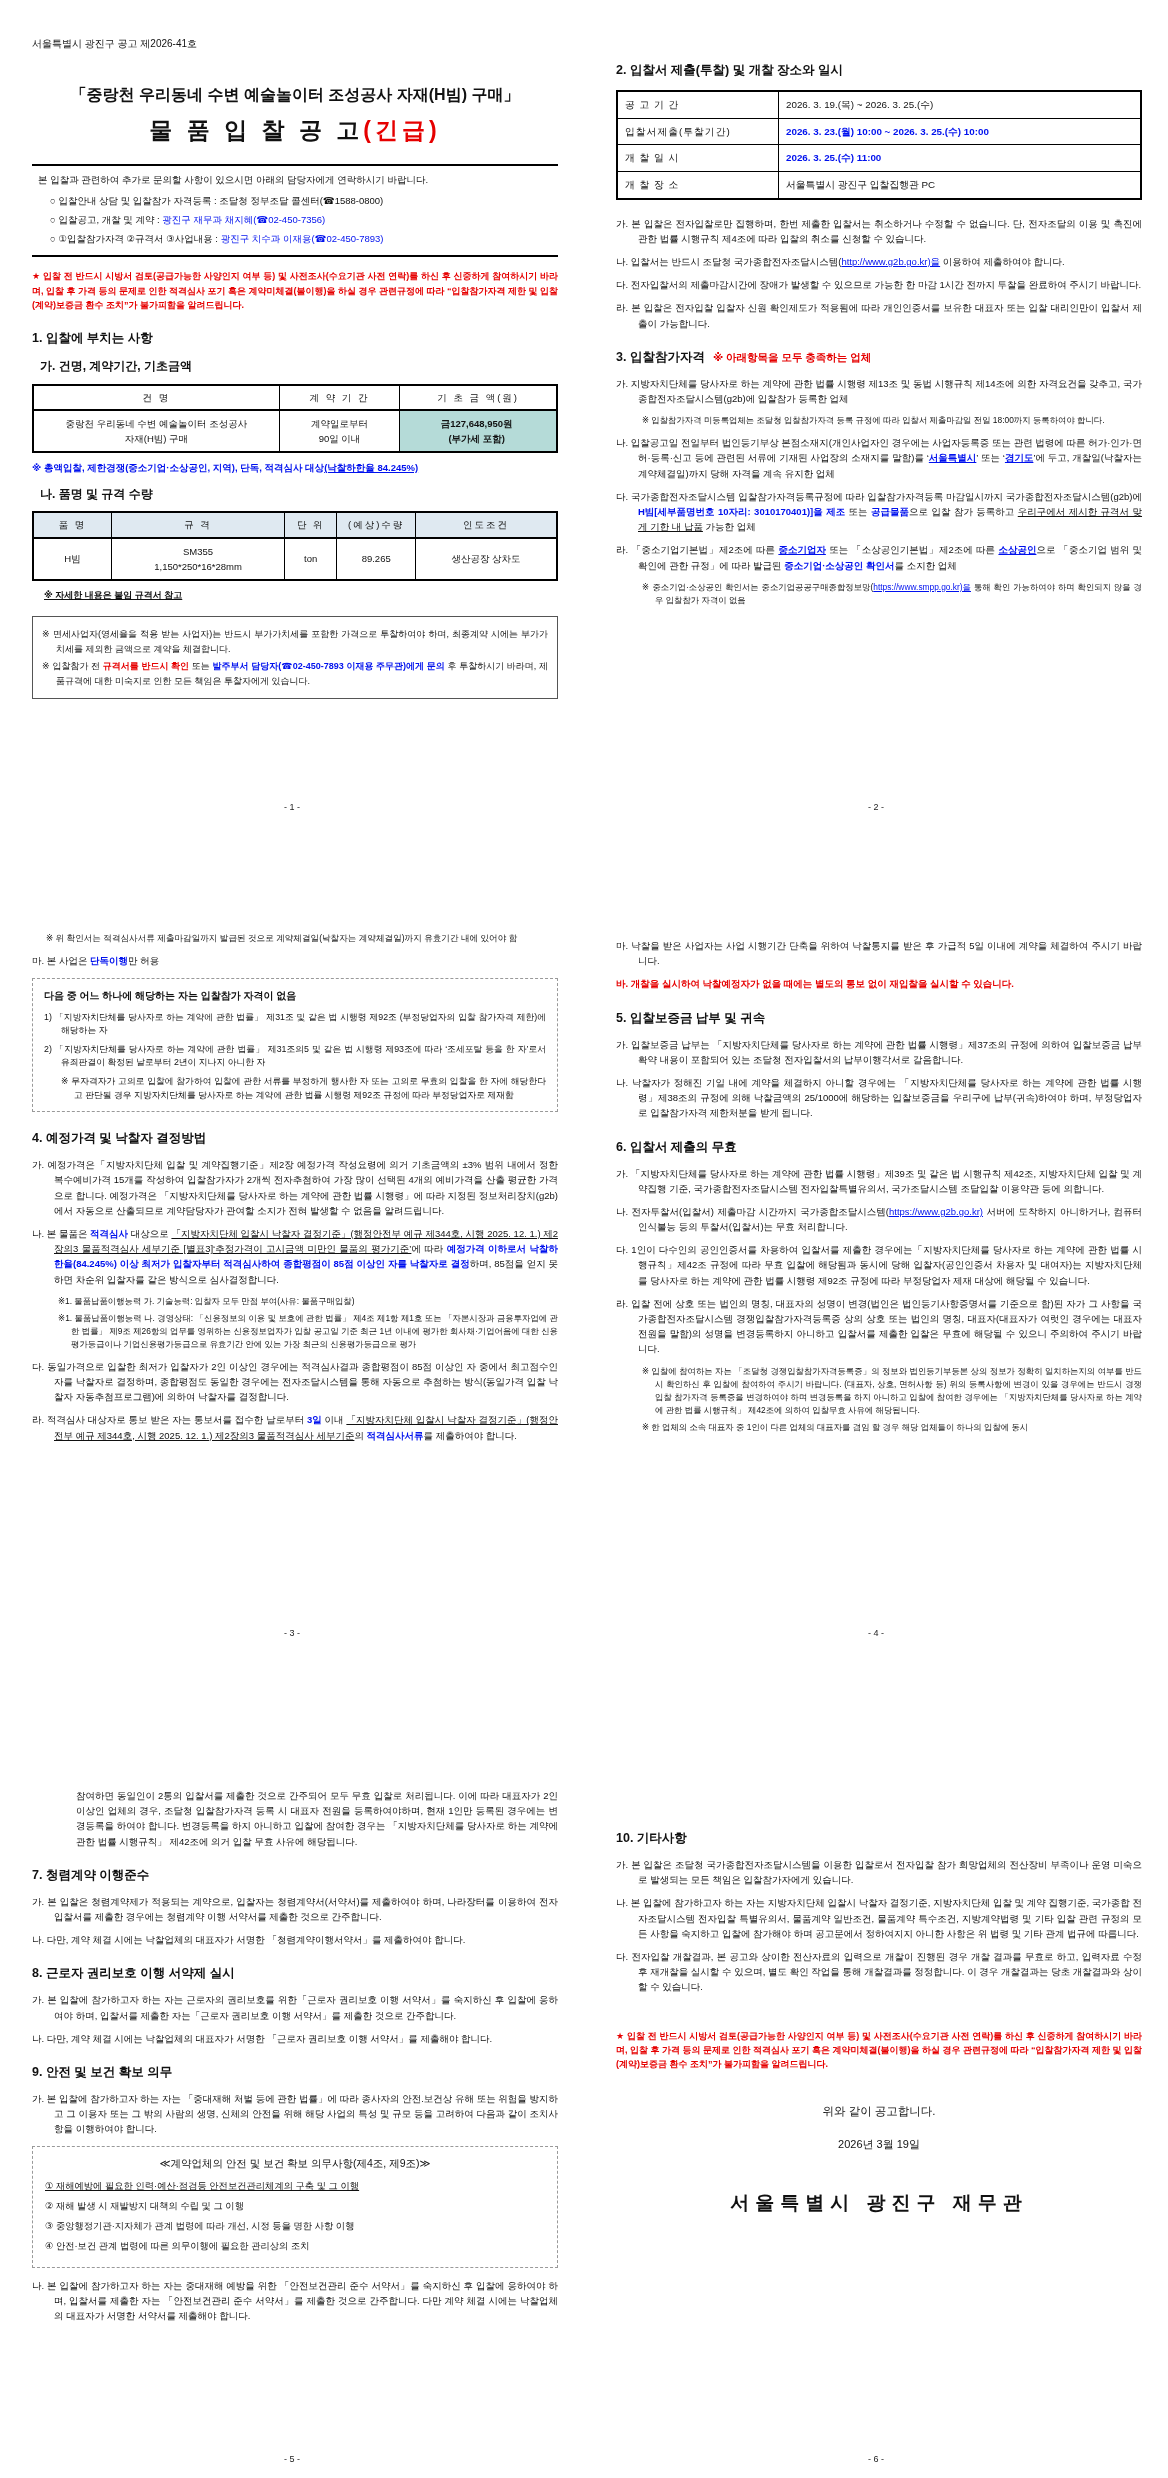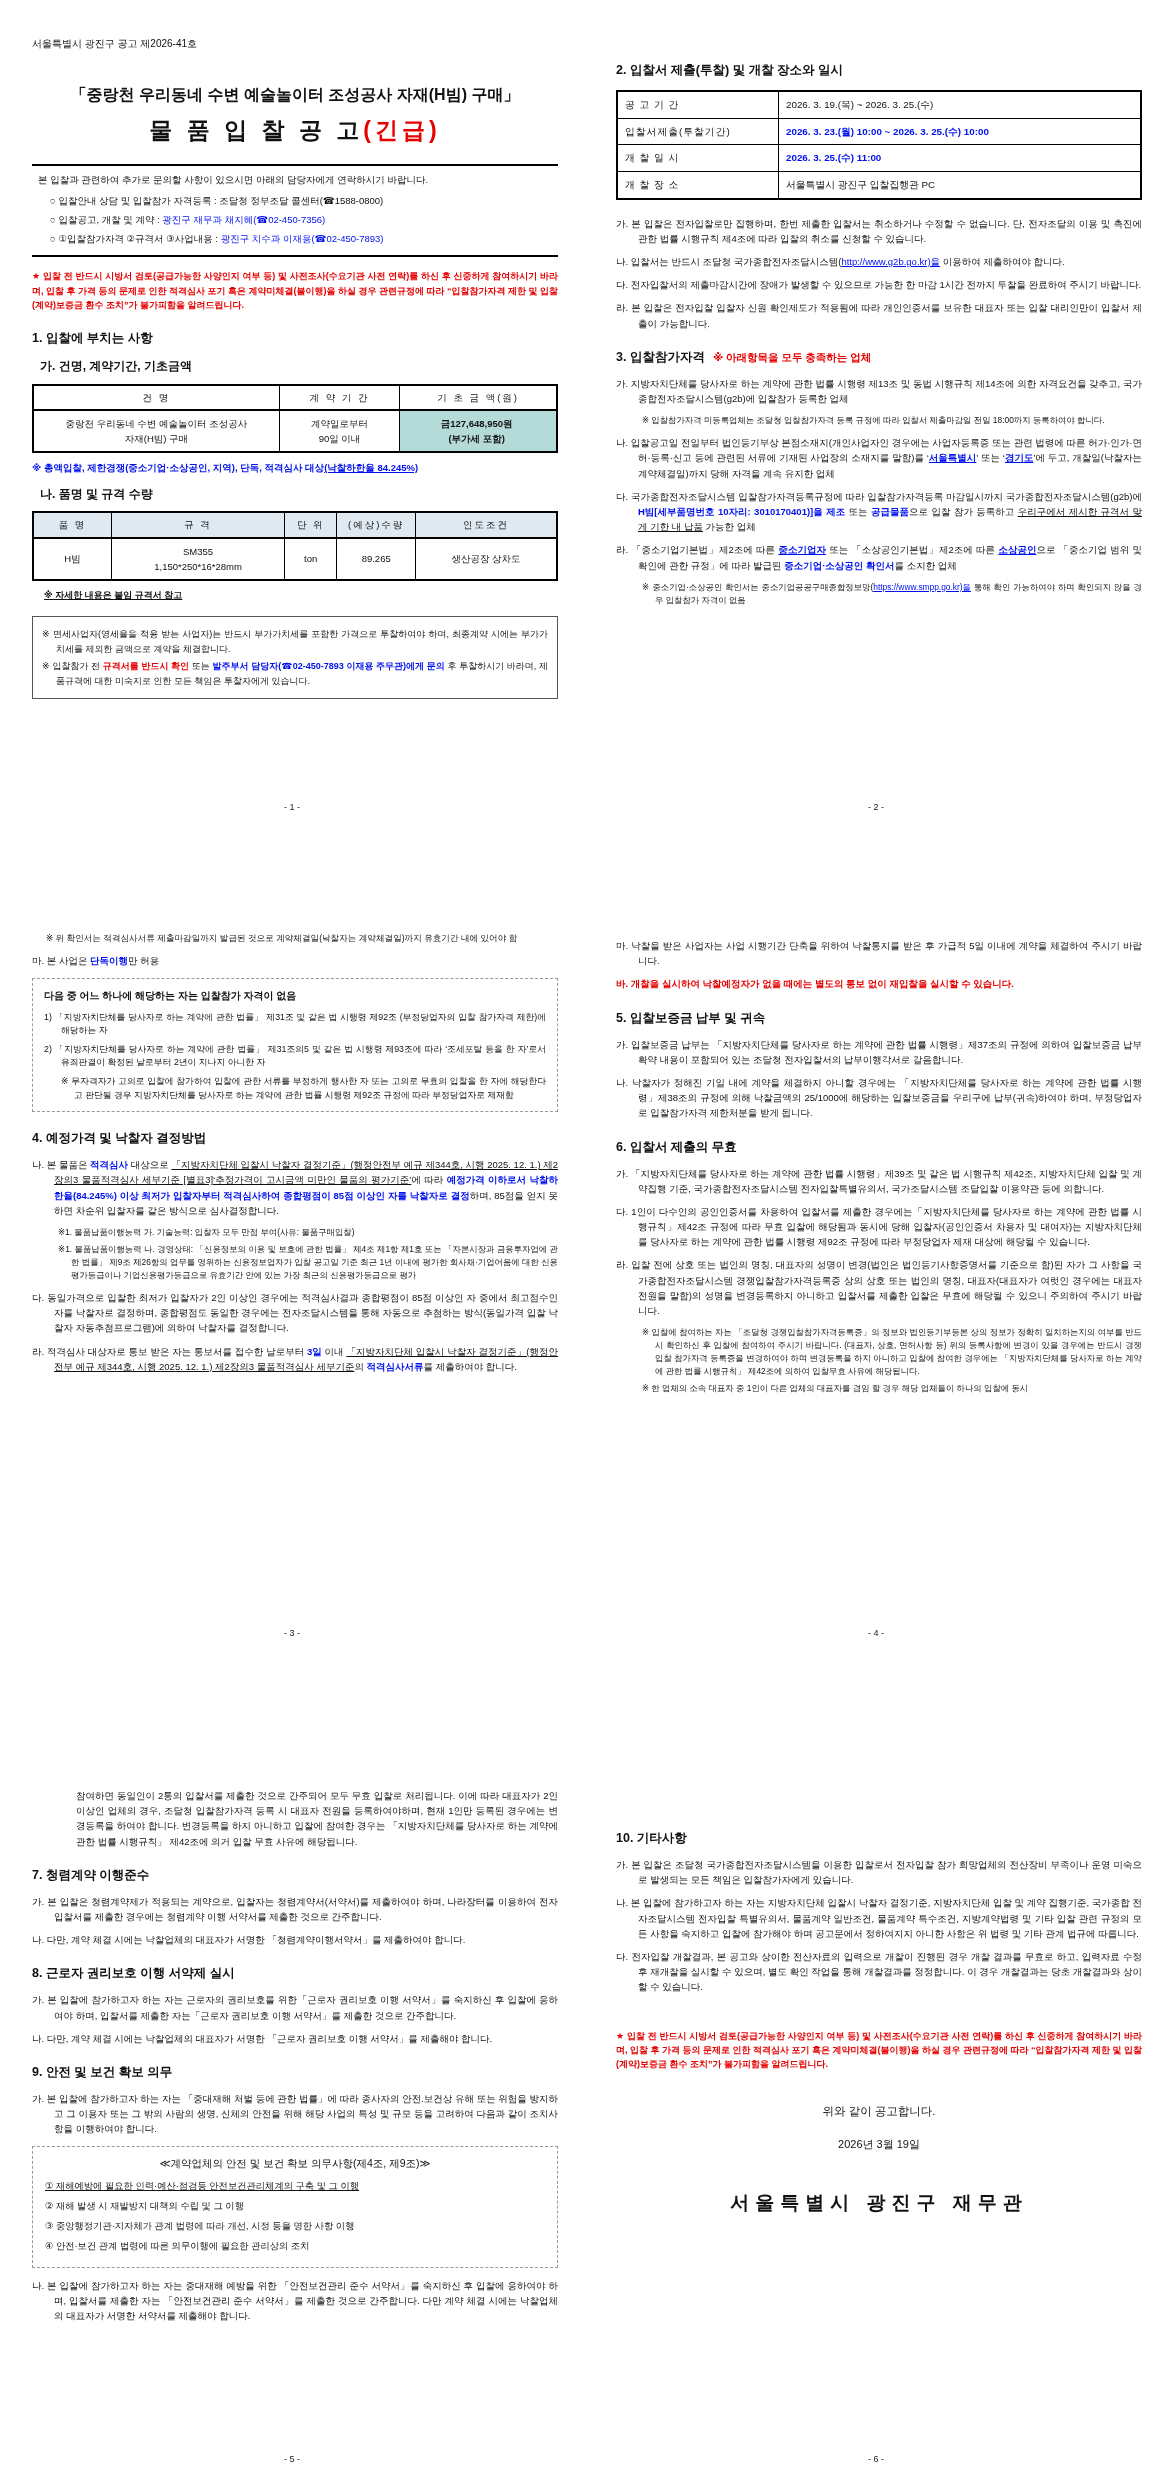--- a/index.html
+++ b/index.html
@@ -167,36 +167,38 @@
   <section class="page">
     <p class="smallnote mt-p3">※ 위 확인서는 적격심사서류 제출마감일까지 발급된 것으로 계약체결일(낙찰자는 계약체결일)까지 유효기간 내에 있어야 함</p>
     <p class="item"><span>마. 본 사업은 </span><span class="sg-b">단독이행</span><span>만 허용</span></p>
     <div class="dash-box">
       <p class="bt">다음 중 어느 하나에 해당하는 자는 입찰참가 자격이 없음</p>
       <p class="bi">1) 「지방자치단체를 당사자로 하는 계약에 관한 법률」 제31조 및 같은 법 시행령 제92조 (부정당업자의 입찰 참가자격 제한)에 해당하는 자</p>
       <p class="bi">2) 「지방자치단체를 당사자로 하는 계약에 관한 법률」 제31조의5 및 같은 법 시행령 제93조에 따라 ‘조세포탈 등을 한 자’로서 유죄판결이 확정된 날로부터 2년이 지나지 아니한 자</p>
       <p class="bn">※ 무자격자가 고의로 입찰에 참가하여 입찰에 관한 서류를 부정하게 행사한 자 또는 고의로 무효의 입찰을 한 자에 해당한다고 판단될 경우 지방자치단체를 당사자로 하는 계약에 관한 법률 시행령 제92조 규정에 따라 부정당업자로 제재함</p>
     </div>
     <h3>4. 예정가격 및 낙찰자 결정방법</h3>
+    <p class="item">가. 예정가격은「지방자치단체 입찰 및 계약집행기준」제2장 예정가격 작성요령에 의거 기초금액의 ±3% 범위 내에서 정한 복수예비가격 15개를 작성하여 입찰참가자가 2개씩 전자추첨하여 가장 많이 선택된 4개의 예비가격을 산출 평균한 가격으로 합니다. 예정가격은 「지방자치단체를 당사자로 하는 계약에 관한 법률 시행령」에 따라 지정된 정보처리장치(g2b)에서 자동으로 산출되므로 계약담당자가 관여할 소지가 전혀 발생할 수 없음을 알려드립니다.</p>
     <p class="item"><span>나. 본 물품은 </span><span class="sg-b">적격심사</span><span> 대상으로 </span><span class="sg-u">「지방자치단체 입찰시 낙찰자 결정기준」(행정안전부 예규 제344호, 시행 2025. 12. 1.) 제2장의3 물품적격심사 세부기준 [별표3]‘추정가격이 고시금액 미만인 물품의 평가기준’</span><span>에 따라 </span><span class="sg-b">예정가격 이하로서 낙찰하한율(84.245%) 이상 최저가 입찰자부터 적격심사하여 종합평점이 85점 이상인 자를 낙찰자로 결정</span><span>하며, 85점을 얻지 못하면 차순위 입찰자를 같은 방식으로 심사결정합니다.</span></p>
     <p class="subnote">※1. 물품납품이행능력 가. 기술능력: 입찰자 모두 만점 부여(사유: 물품구매입찰)</p>
     <p class="subnote">※1. 물품납품이행능력 나. 경영상태: 「신용정보의 이용 및 보호에 관한 법률」 제4조 제1항 제1호 또는 「자본시장과 금융투자업에 관한 법률」 제9조 제26항의 업무를 영위하는 신용정보업자가 입찰 공고일 기준 최근 1년 이내에 평가한 회사채·기업어음에 대한 신용평가등급이나 기업신용평가등급으로 유효기간 안에 있는 가장 최근의 신용평가등급으로 평가</p>
     <p class="item">다. 동일가격으로 입찰한 최저가 입찰자가 2인 이상인 경우에는 적격심사결과 종합평점이 85점 이상인 자 중에서 최고점수인 자를 낙찰자로 결정하며, 종합평점도 동일한 경우에는 전자조달시스템을 통해 자동으로 추첨하는 방식(동일가격 입찰 낙찰자 자동추첨프로그램)에 의하여 낙찰자를 결정합니다.</p>
     <p class="item"><span>라. 적격심사 대상자로 통보 받은 자는 통보서를 접수한 날로부터 </span><span class="sg-b">3일</span><span> 이내 </span><span class="sg-u">「지방자치단체 입찰시 낙찰자 결정기준」(행정안전부 예규 제344호, 시행 2025. 12. 1.) 제2장의3 물품적격심사 세부기준</span><span>의 </span><span class="sg-b">적격심사서류</span><span>를 제출하여야 합니다.</span></p>
     <div class="pgnum">- 3 -</div>
   </section>
 
   <section class="page">
     <p class="item mt-p4"><span>마. 낙찰을 받은 사업자는 사업 시행기간 단축을 위하여 낙찰통지를 받은 후 </span><span class="sg-k">가급적 5일 이내</span><span>에 계약을 체결하여 주시기 바랍니다.</span></p>
     <p class="item red" style="font-weight:700">바. 개찰을 실시하여 낙찰예정자가 없을 때에는 별도의 통보 없이 재입찰을 실시할 수 있습니다.</p>
     <h3>5. 입찰보증금 납부 및 귀속</h3>
     <p class="item">가. 입찰보증금 납부는 「지방자치단체를 당사자로 하는 계약에 관한 법률 시행령」제37조의 규정에 의하여 입찰보증금 납부확약 내용이 포함되어 있는 조달청 전자입찰서의 납부이행각서로 갈음합니다.</p>
     <p class="item">나. 낙찰자가 정해진 기일 내에 계약을 체결하지 아니할 경우에는 「지방자치단체를 당사자로 하는 계약에 관한 법률 시행령」제38조의 규정에 의해 낙찰금액의 25/1000에 해당하는 입찰보증금을 우리구에 납부(귀속)하여야 하며, 부정당업자로 입찰참가자격 제한처분을 받게 됩니다.</p>
     <h3>6. 입찰서 제출의 무효</h3>
     <p class="item">가. 「지방자치단체를 당사자로 하는 계약에 관한 법률 시행령」제39조 및 같은 법 시행규칙 제42조, 지방자치단체 입찰 및 계약집행 기준, 국가종합전자조달시스템 전자입찰특별유의서, 국가조달시스템 조달입찰 이용약관 등에 의합니다.</p>
+    <p class="item"><span>나. 전자투찰서(입찰서) 제출마감 시간까지 국가종합조달시스템(</span><span class="sg-blu">https://www.g2b.go.kr)</span><span> 서버에 도착하지 아니하거나, 컴퓨터 인식불능 등의 투찰서(입찰서)는 무효 처리합니다.</span></p>
     <p class="item">다. 1인이 다수인의 공인인증서를 차용하여 입찰서를 제출한 경우에는「지방자치단체를 당사자로 하는 계약에 관한 법률 시행규칙」제42조 규정에 따라 무효 입찰에 해당됨과 동시에 당해 입찰자(공인인증서 차용자 및 대여자)는 지방자치단체를 당사자로 하는 계약에 관한 법률 시행령 제92조 규정에 따라 부정당업자 제재 대상에 해당될 수 있습니다.</p>
     <p class="item">라. 입찰 전에 상호 또는 법인의 명칭, 대표자의 성명이 변경(법인은 법인등기사항증명서를 기준으로 함)된 자가 그 사항을 국가종합전자조달시스템 경쟁입찰참가자격등록증 상의 상호 또는 법인의 명칭, 대표자(대표자가 여럿인 경우에는 대표자 전원을 말함)의 성명을 변경등록하지 아니하고 입찰서를 제출한 입찰은 무효에 해당될 수 있으니 주의하여 주시기 바랍니다.</p>
     <p class="subnote">※ 입찰에 참여하는 자는 「조달청 경쟁입찰참가자격등록증」의 정보와 법인등기부등본 상의 정보가 정확히 일치하는지의 여부를 반드시 확인하신 후 입찰에 참여하여 주시기 바랍니다. (대표자, 상호, 면허사항 등) 위의 등록사항에 변경이 있을 경우에는 반드시 경쟁입찰 참가자격 등록증을 변경하여야 하며 변경등록을 하지 아니하고 입찰에 참여한 경우에는 「지방자치단체를 당사자로 하는 계약에 관한 법률 시행규칙」 제42조에 의하여 입찰무효 사유에 해당됩니다.</p>
     <p class="subnote">※ 한 업체의 소속 대표자 중 1인이 다른 업체의 대표자를 겸임 할 경우 해당 업체들이 하나의 입찰에 동시</p>
     <div class="pgnum">- 4 -</div>
   </section>
 
   <section class="page">
     <p class="item mt-p5" style="padding-left:44px;text-indent:0">참여하면 동일인이 2통의 입찰서를 제출한 것으로 간주되어 모두 무효 입찰로 처리됩니다. 이에 따라 대표자가 2인 이상인 업체의 경우, 조달청 입찰참가자격 등록 시 대표자 전원을 등록하여야하며, 현재 1인만 등록된 경우에는 변경등록을 하여야 합니다. 변경등록을 하지 아니하고 입찰에 참여한 경우는 「지방자치단체를 당사자로 하는 계약에 관한 법률 시행규칙」 제42조에 의거 입찰 무효 사유에 해당됩니다.</p>
     <h3>7. 청렴계약 이행준수</h3>

